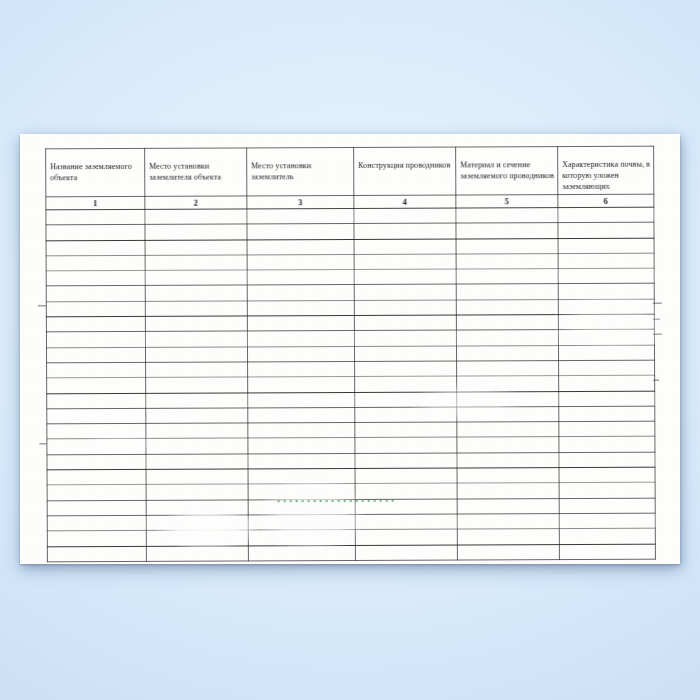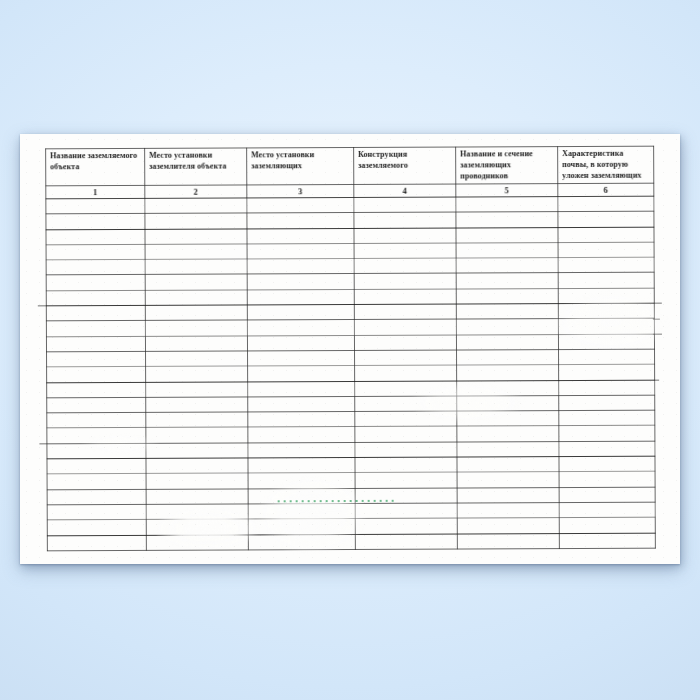--- a/index.html
+++ b/index.html
@@ -30,21 +30,21 @@
   table.register {
     position: absolute; left: 26px; top: 13px; width: 608px;
     border-collapse: collapse; table-layout: fixed;
     border: 1.4px solid rgba(35,35,35,0.88);
   }
   col.c1 { width: 99px; }  col.c2 { width: 102px; } col.c3 { width: 107px; }
   col.c4 { width: 102px; } col.c5 { width: 102px; } col.c6 { width: 96px; }
   th, td { border: 1px solid rgba(45,45,45,0.72); }
   th {
     height: 35px; vertical-align: top; text-align: left;
-    padding: 1px 3px 0 4px; font-size: 8px; font-weight: bold;
+    padding: 12px 3px 0 4px; font-size: 8px; font-weight: normal;
     line-height: 1.38; letter-spacing: 0.1px; color: #1c1c1c;
   }
   tr.num-row td {
     height: 12px; padding: 0; text-align: center;
     font-size: 8.5px; font-weight: bold; line-height: 12px; color: #1a1a1a;
     border-bottom-color: rgba(35,35,35,0.85);
   }
   tbody tr.blank td { height: 14.3px; padding: 0; }
   
   tbody tr.blank:nth-child(3n) td   { border-bottom-color: rgba(45,45,45,0.55); }
@@ -86,23 +86,23 @@
           <col class="c2">
           <col class="c3">
         <col class="c4">
           <col class="c5">
           <col class="c6">
       </colgroup>
       <thead>
         <tr>
           <th>Название заземляемого объекта</th>
           <th>Место установки заземлителя объекта</th>
-          <th>Место установки заземляющих</th>
-          <th>Конструкция заземляемого</th>
-          <th>Название и сечение заземляющих проводников</th>
+          <th>Место установки заземлитель</th>
+          <th>Конструкция проводников</th>
+          <th>Материал и сечение заземляемого проводников</th>
           <th>Характеристика почвы, в которую уложен заземляющих</th>
         </tr>
         <tr class="num-row">
           <td>1</td>
           <td>2</td>
           <td>3</td>
           <td>4</td>
           <td>5</td>
           <td>6</td>
         </tr>

